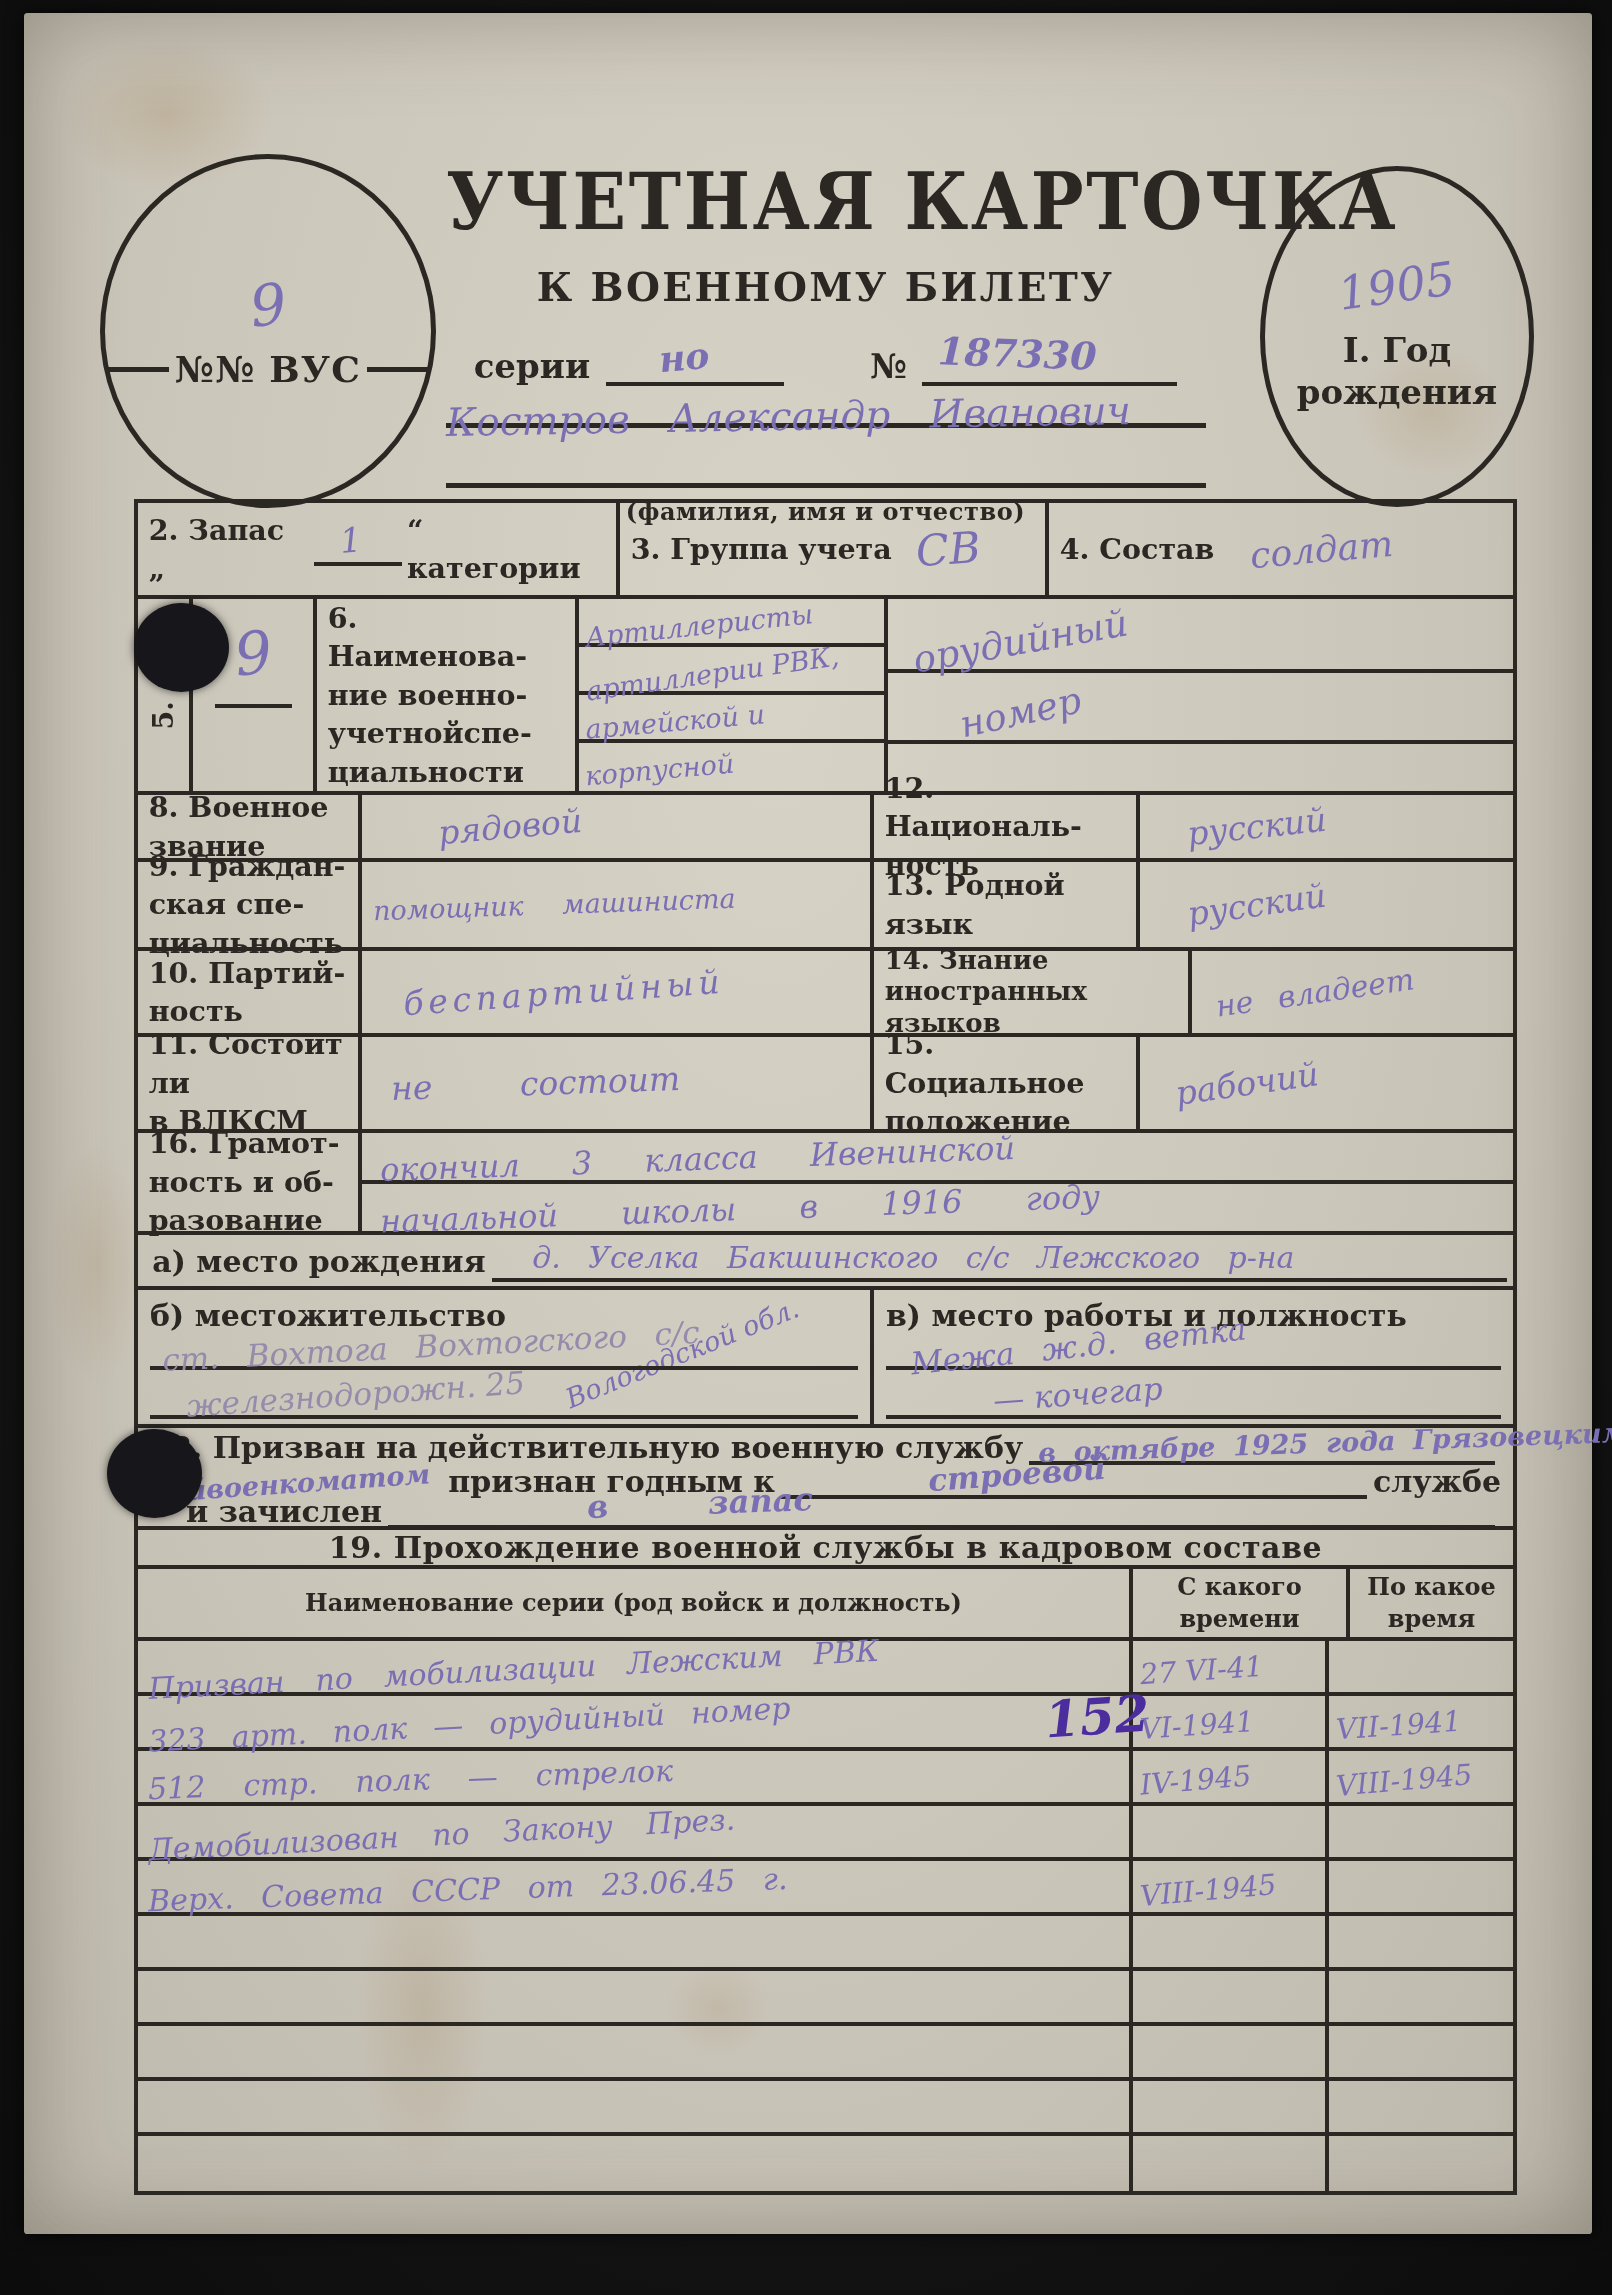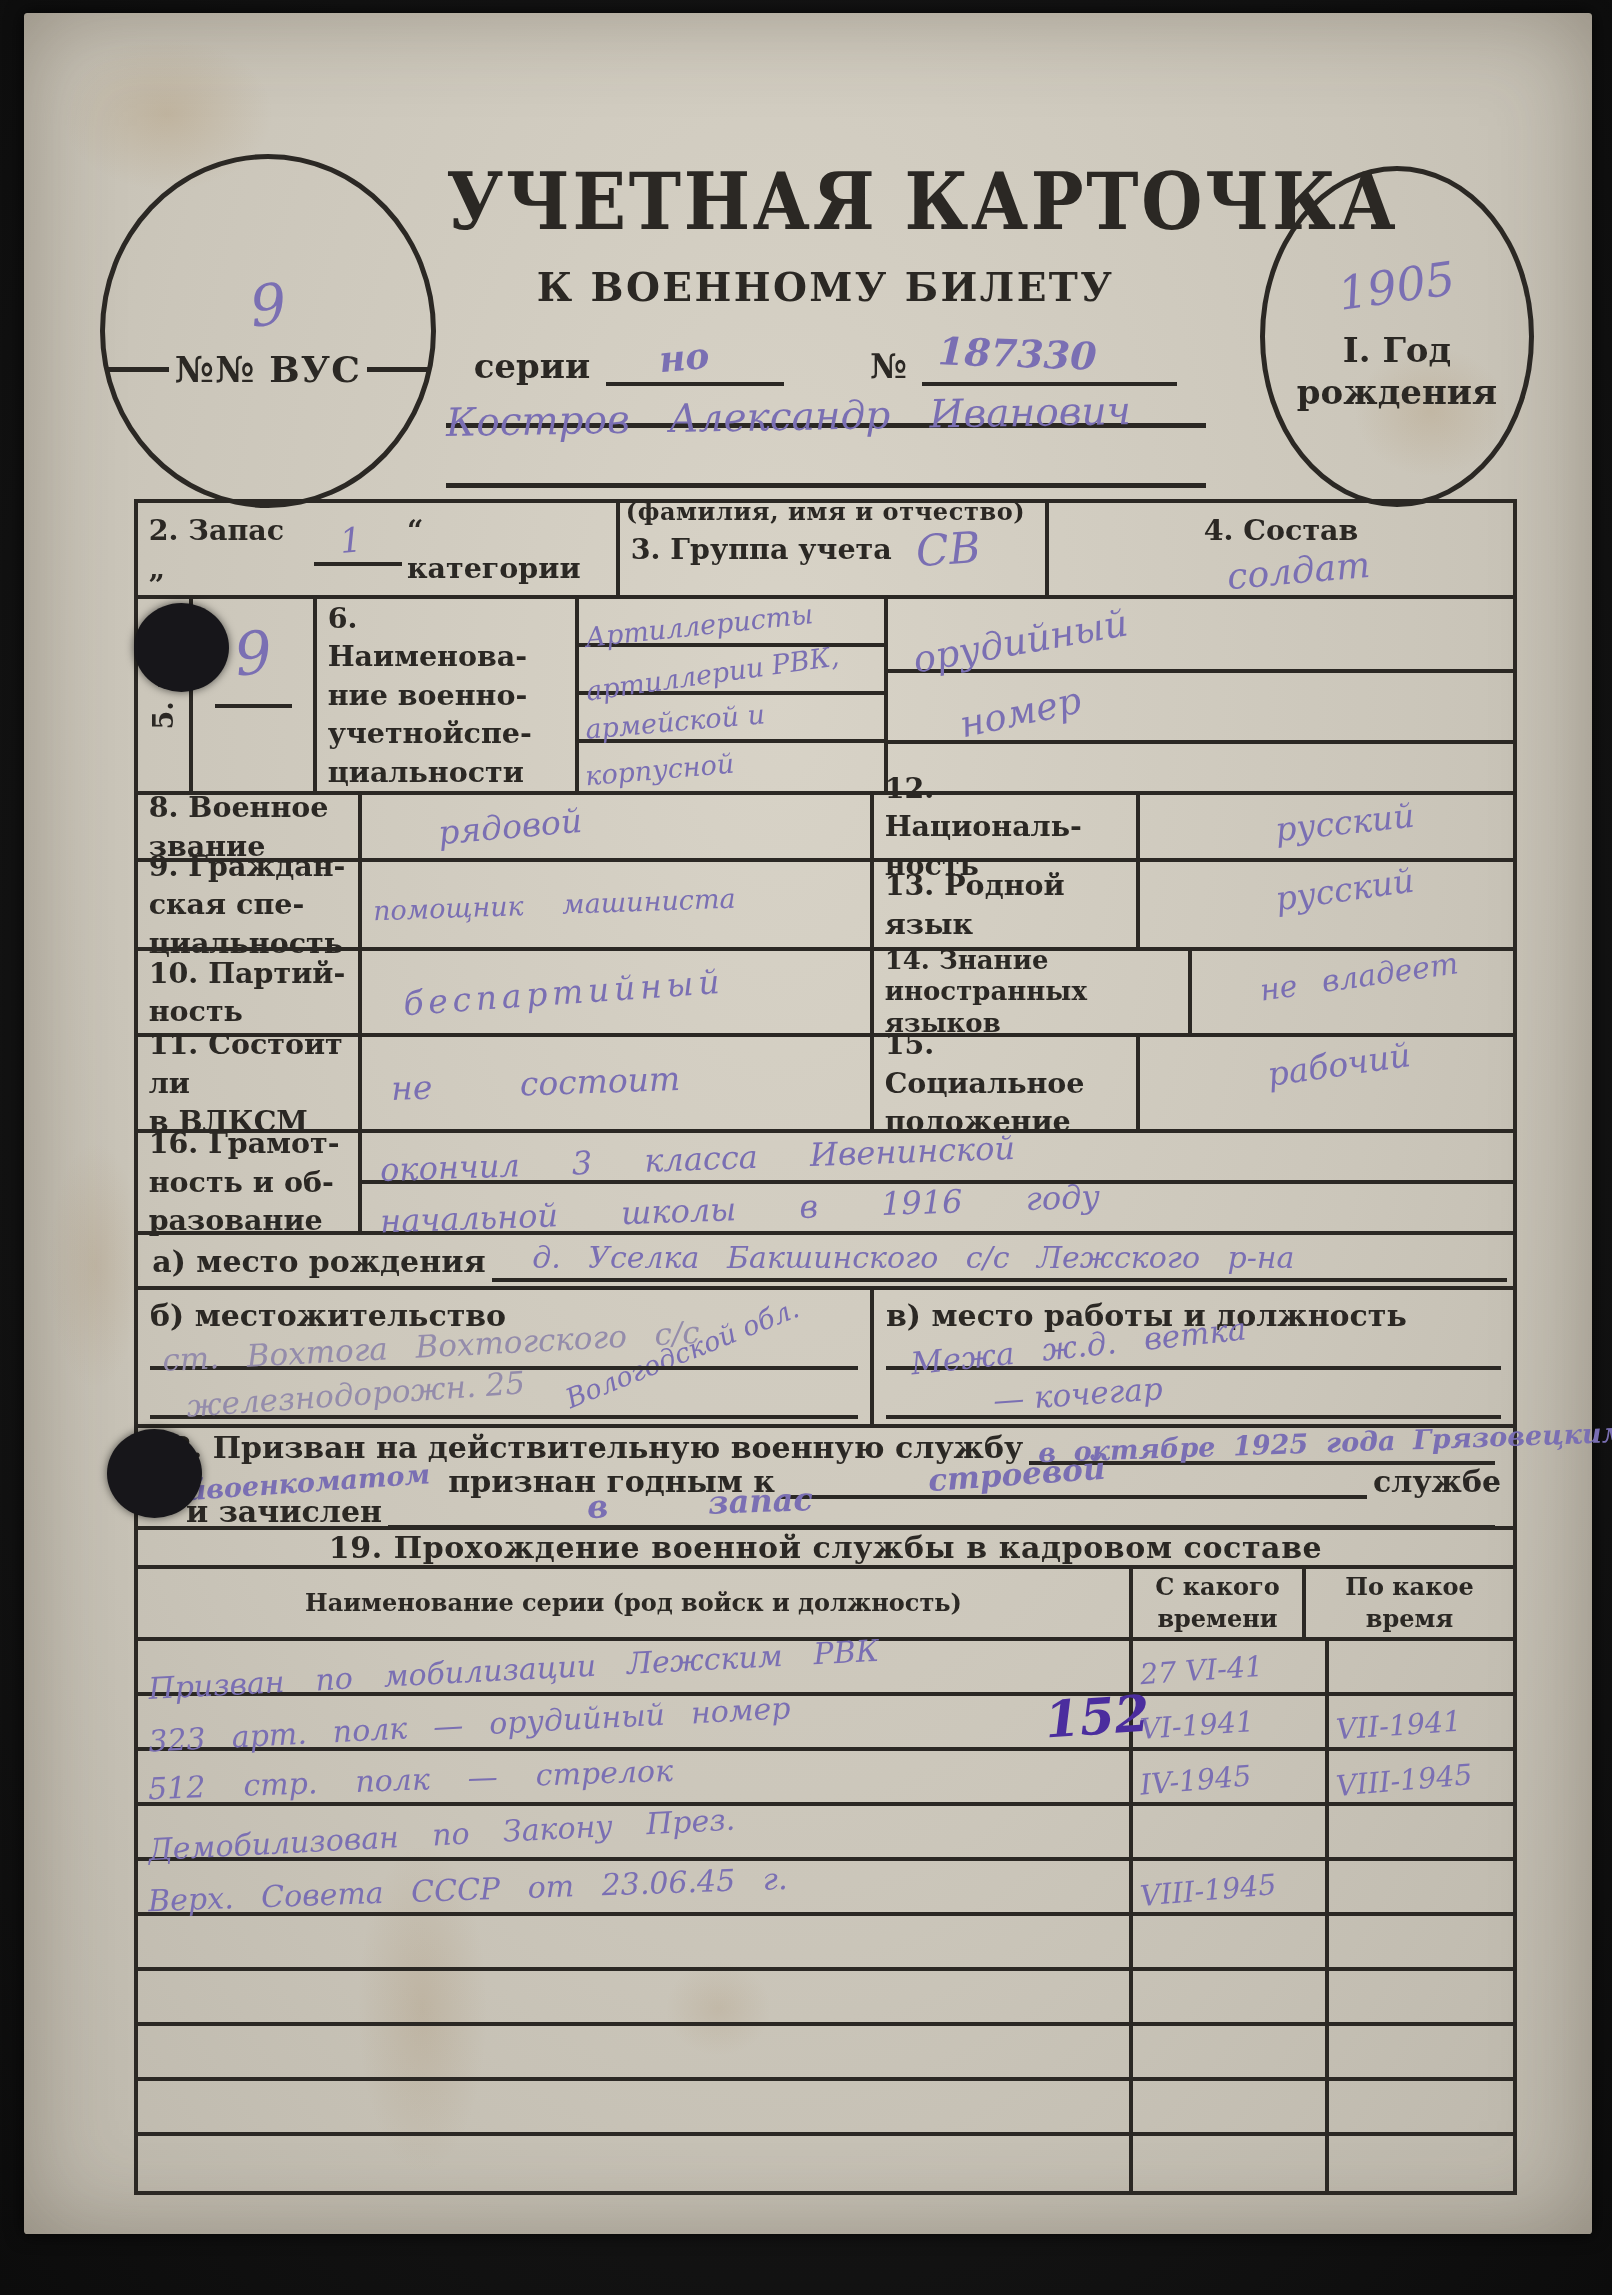--- a/index.html
+++ b/index.html
@@ -58,21 +58,21 @@
         transform:rotate(-1deg);word-spacing:27px;}
   .rule.r2{margin-top:55px;}
   .caption{font-weight:700;font-size:24px;color:var(--print);margin-top:9.5px;letter-spacing:0.6px;}
 
   
   .main-table{position:absolute;left:110px;top:486px;width:1383px;border:4.8px solid var(--print);
         background:transparent;}
   .row{display:flex;border-bottom:4.8px solid var(--print);position:relative;}
   .row:last-child{border-bottom:none;}
   .cell{position:relative;border-right:4.2px solid var(--print);padding:8.3px 10.7px;}
-  .cell:last-child{border-right:none;flex-direction:column;}
+  .cell:last-child{border-right:none;}
   .plabel{font-weight:700;font-size:28.5px;line-height:1.35;color:var(--print);white-space:pre-line;}
   .plabel.small{font-size:26px;line-height:1.2;}
   .hwv{font-size:33px;white-space:nowrap;}
   .center{display:flex;align-items:center;justify-content:center;text-align:center;}
   .vcenter{display:flex;align-items:center;}
 
   .rowA{height:96px;}
   .rowA .cell{display:flex;align-items:center;}
   .inline-blank{position:relative;display:inline-block;width:89px;height:34px;
         border-bottom:4.2px solid var(--print);margin:0 4.8px;}
@@ -91,21 +91,21 @@
   .heading-row{display:flex;align-items:center;justify-content:center;font-weight:700;
         font-size:30px;color:var(--print);letter-spacing:0.6px;border-bottom:4.8px solid var(--print);}
   .rowI{height:55px;display:flex;align-items:flex-end;padding:0 0 3.6px 14.3px;border-bottom:4.8px solid var(--print);}
   .ulineflex{flex:1;position:relative;border-bottom:4.8px solid var(--print);height:38px;margin:0 6px;}
   .ulineflex .hw{position:absolute;left:4%;bottom:3.6px;font-size:30px;white-space:nowrap;}
   .rowJ{height:138px;}
   .rowK{height:102px;padding:3.6px 12px 0 12px;display:block;border-bottom:4.8px solid var(--print);}
   .kline{display:flex;align-items:flex-end;font-weight:700;font-size:30px;color:var(--print);}
   .rowM{height:72px;}
   .svc-head1{width:995px;}
-  .svc-head2{width:173px;}
+  .svc-head2{width:217px;}
   .svcrow{height:55px;border-bottom:4.2px solid var(--print);display:flex;}
   .svcrow:last-child{border-bottom:none;}
   .svc1{width:995px;border-right:4.2px solid var(--print);position:relative;}
   .svc2{width:196px;border-right:4.2px solid var(--print);position:relative;}
   .svc3{flex:1;position:relative;}
   .svc-hw{position:absolute;left:9.5px;bottom:4.8px;font-size:30px;white-space:nowrap;}
   .svc-date{position:absolute;left:7.1px;bottom:4.8px;font-size:28.5px;white-space:nowrap;}
   .mark152{position:absolute;right:-20px;bottom:1.2px;font-size:50px;font-weight:700;
         color:var(--ink-bold);transform:rotate(-4deg);z-index:5;font-style:italic;}
   .faded{color:var(--ink-faded);}

